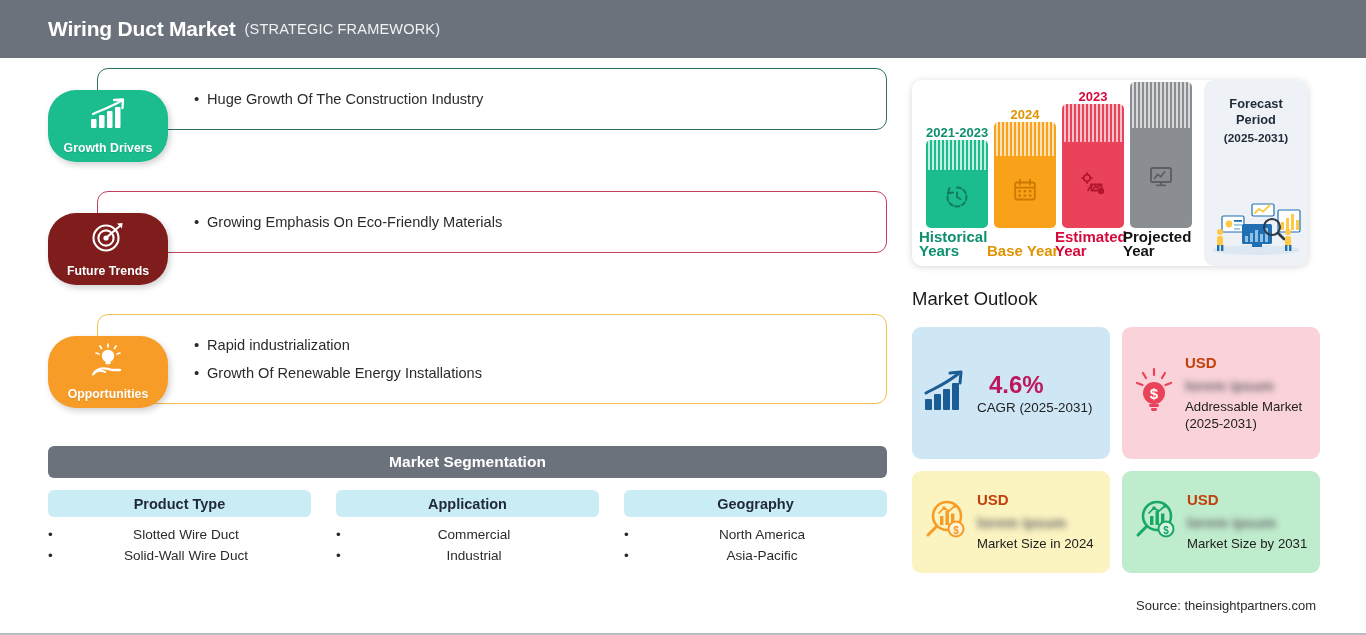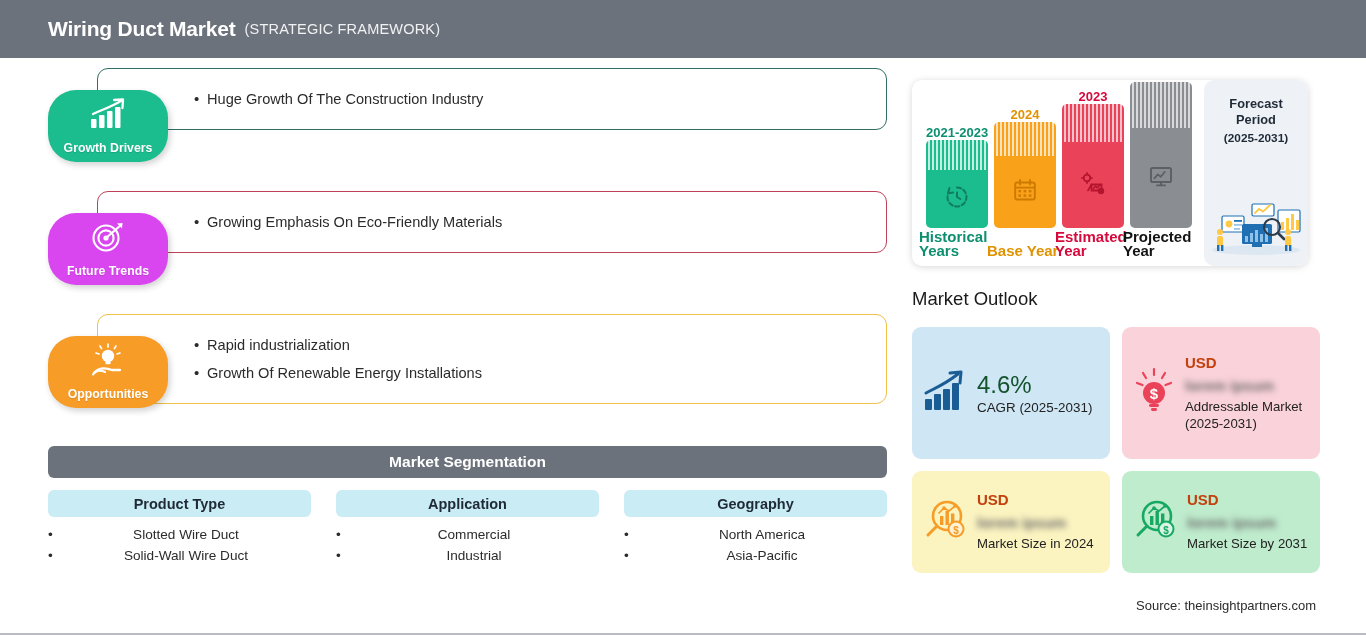--- a/index.html
+++ b/index.html
@@ -74,21 +74,21 @@
     position: absolute; left: 0;
     width: 120px; height: 72px;
     border-radius: 28px 28px 28px 28px;
     display: flex; flex-direction: column;
     align-items: center; justify-content: flex-end;
     padding-bottom: 7px;
     box-shadow: 2px 3px 6px rgba(0,0,0,0.18);
     z-index: 4;
   }
   .badge.teal   { background: #1bbc8e; }
-  .badge.red    { background: #d946ef; }
+  .badge.red    { background: #7f1d1d; }
   .badge.orange { background: #f79c26; }
   .badge-icon { position: absolute; top: 7px; left: 50%; transform: translateX(-50%); }
   .badge-label {
     color: #ffffff; font-size: 12.3px; font-weight: bold;
     text-shadow: 0 1px 1px rgba(0,0,0,0.12);
     white-space: nowrap;
   }
 
   
   .seg-title {
@@ -178,21 +178,21 @@
     width: 198px; border-radius: 9px;
     position: relative; display: flex; align-items: center;
     padding: 12px 10px;
   }
   .card.cagr  { background: #cfe6f5; height: 132px; }
   .card.pink  { background: #fad2da; height: 132px; }
   .card.yellow{ background: #fbf3c0; height: 102px; }
   .card.green { background: #bfeccd; height: 102px; }
   .card-icon { flex: 0 0 auto; margin-right: 9px; }
   .card-txt { flex: 1 1 auto; }
-  .cagr-val { font-size: 24px; font-weight: normal; color: #14532d; line-height: 27px; }
+  .cagr-val { font-size: 24px; font-weight: bold; color: #be185d; line-height: 27px; margin-left: 12px; }
   .cagr-lbl { font-size: 13.4px; color: #222222; margin-top: 2px; }
   .usd { font-size: 15px; font-weight: bold; color: #c2410c; }
   .blurred {
     display: block; margin: 5px 0 4px 0;
     font-size: 15px; font-weight: bold; color: #6a6a6a;
     filter: blur(3.4px); user-select: none; white-space: nowrap;
   }
   .card-sub { font-size: 13.2px; color: #222222; line-height: 17.5px; }
 
   .source {

